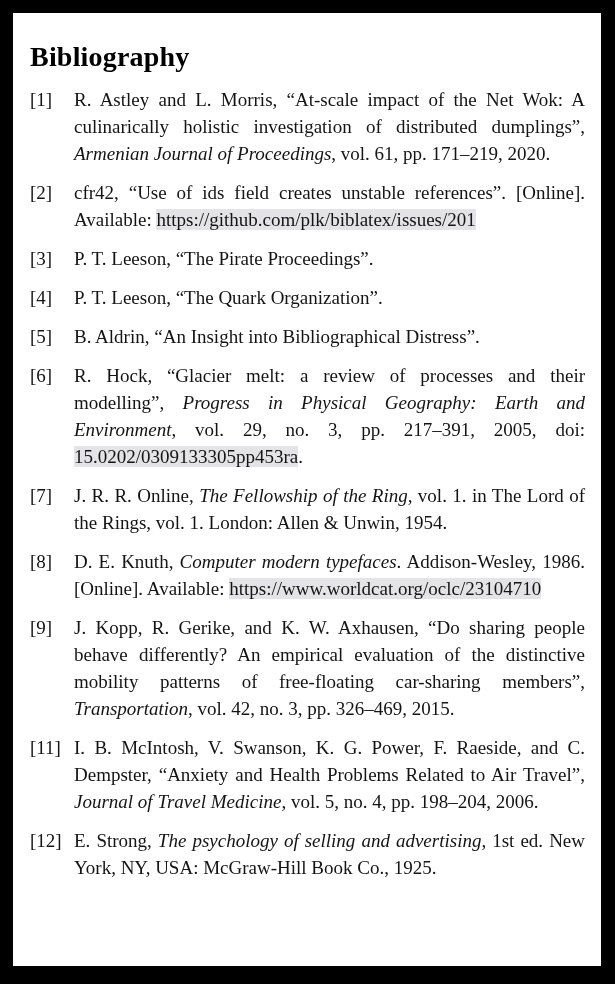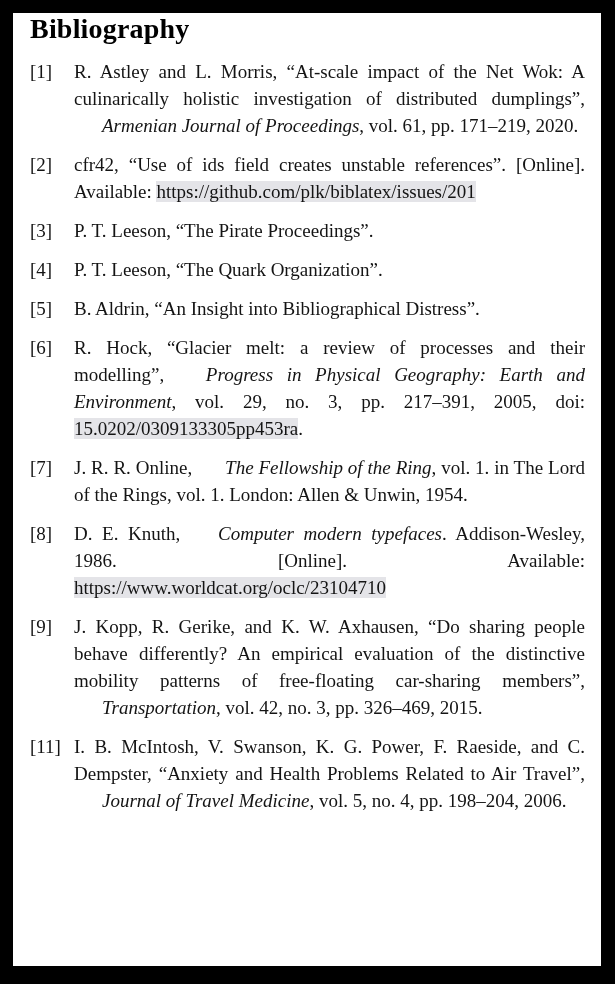--- a/index.html
+++ b/index.html
@@ -7,21 +7,21 @@
     width: 615px; height: 984px;
     background: #000000;
     position: relative;
     overflow: hidden;
     font-family: "Liberation Serif", "DejaVu Serif", serif;
   }
   .page {
     position: absolute;
     left: 13px; top: 13px; right: 14px; bottom: 18px;
     background: #ffffff;
-    padding: 0 16px 0 17px;
+    padding: 28px 16px 0 17px;
     box-sizing: border-box;
     overflow: hidden;
   }
   h1.page-title {
     font-size: 28px;
     font-weight: bold;
     color: #000000;
     margin: 0 0 13px 0;
     letter-spacing: 0.2px;
   }
@@ -33,21 +33,21 @@
     line-height: 27px;
     color: #141414;
     margin-bottom: 12px;
     text-align: justify;
   }
   .entry .label {
     flex: 0 0 44px;
     text-align: left;
   }
   .entry .text { flex: 1; }
-  .it { font-style: italic; margin-left: 28px; }
+  .it { font-style: italic; }
   .hl {
     background: var(--hl-color, #e4e4e8);
     overflow-wrap: break-word;
     word-break: break-word;
   }
 </style>
 </head>
 <body style="--hl-color: #e4e4e8; background: rgb(0, 0, 0);">
 
 <div class="page">
@@ -86,14 +86,18 @@
         <span class="text"><span>D. E. Knuth, </span><span class="it">Computer modern typefaces</span><span>. Addison-Wesley, 1986. [Online].  Available: </span><span class="hl">https://www.worldcat.org/oclc/23104710</span></span>
       </div>
       <div class="entry">
         <span class="label">[9]</span>
         <span class="text"><span>J. Kopp, R. Gerike, and K. W. Axhausen, “Do sharing people behave differently? An empirical evaluation of the distinctive mobility patterns of free-floating car-sharing members”, </span><span class="it">Transportation</span><span>, vol. 42, no. 3, pp. 326–469, 2015.</span></span>
       </div>
       <div class="entry">
         <span class="label">[11]</span>
         <span class="text"><span>I. B. McIntosh, V. Swanson, K. G. Power, F. Raeside, and C. Dempster, “Anxiety and Health Problems Related to Air Travel”, </span><span class="it">Journal of Travel Medicine</span><span>, vol. 5, no. 4, pp. 198–204, 2006.</span></span>
       </div>
+      <div class="entry">
+        <span class="label">[12]</span>
+        <span class="text"><span>E. Strong, </span><span class="it">The psychology of selling and advertising</span><span>, 1st ed. New York, NY, USA: McGraw-Hill Book Co., 1925.</span></span>
+      </div>
     </div>
 </div>
 
 </body></html>

